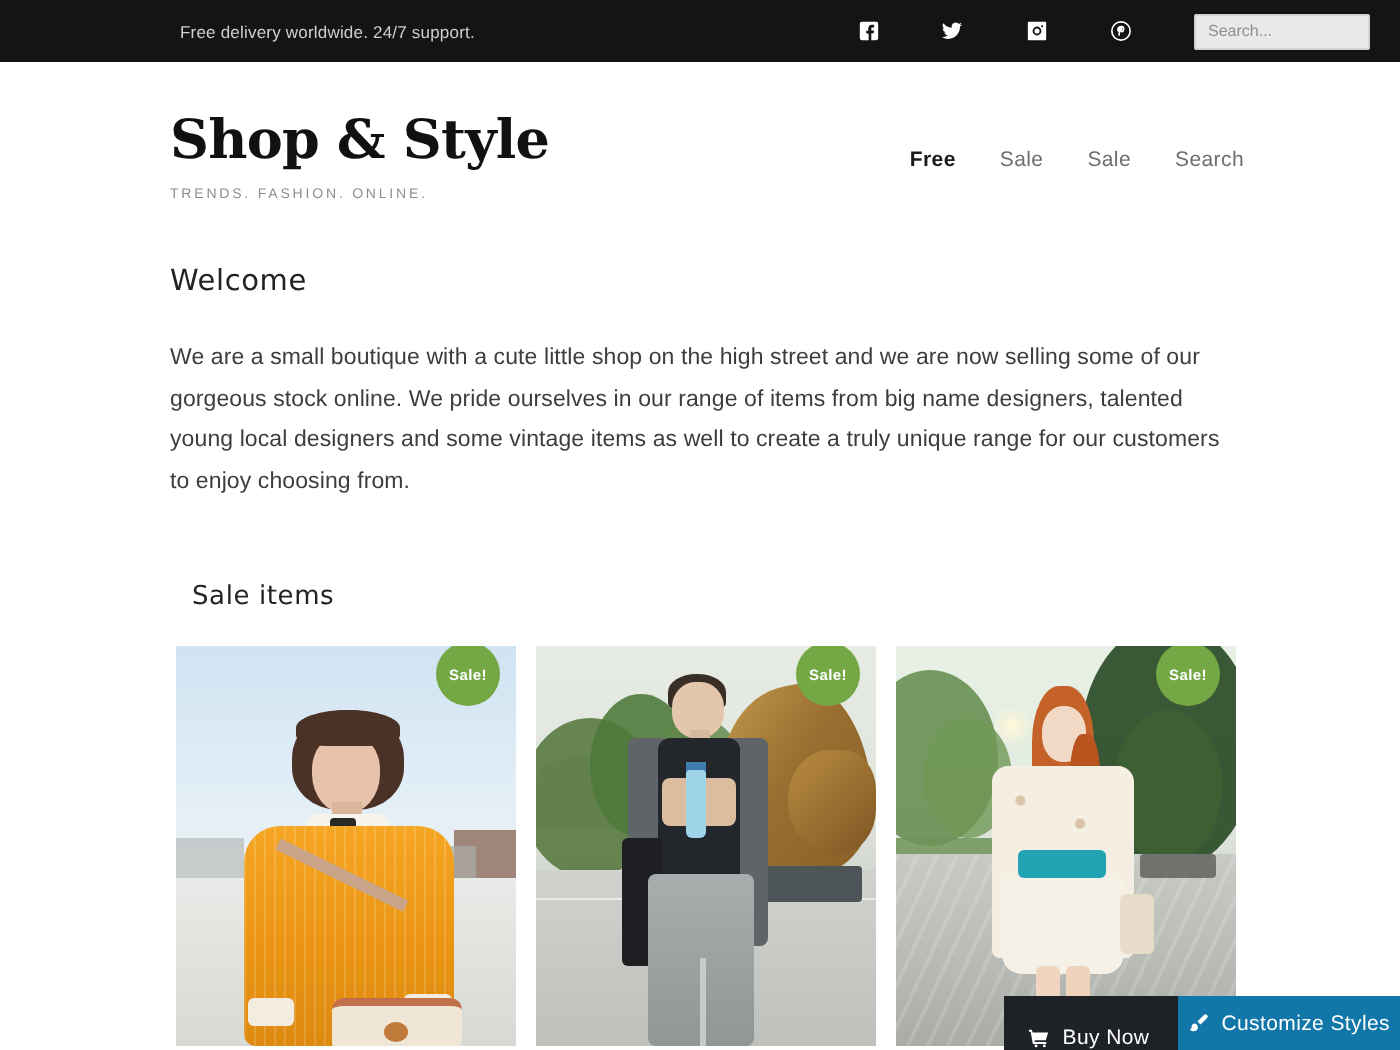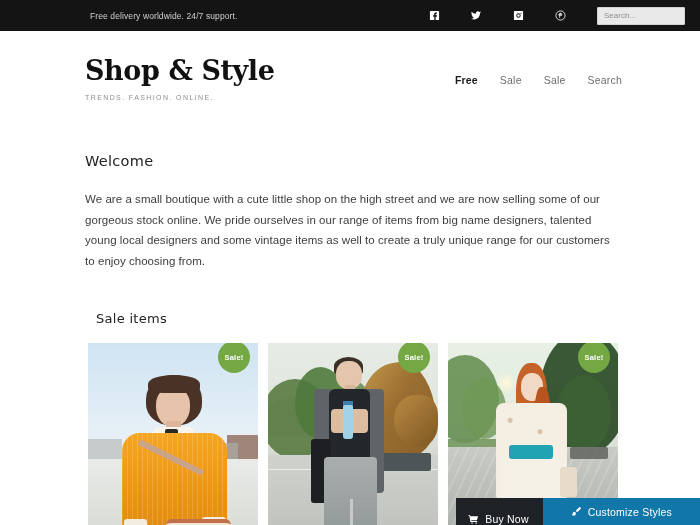--- a/index.html
+++ b/index.html
@@ -112,21 +112,21 @@
     position: relative;
     padding-left: 85px;
     padding-right: 80px;
   }
   .section-title {
     font-family: "DejaVu Sans", sans-serif;
     font-size: 14.5px;
     font-weight: 400;
     color: #232323;
     letter-spacing: 0.3px;
-    margin-top: 33px;
+    margin-top: 13px;
   }
   .intro-text {
     margin-top: 20px;
     font-size: 11.5px;
     line-height: 20.5px;
     color: #3d3d3d;
     max-width: 532px;
     letter-spacing: 0.05px;
   }
 
@@ -278,21 +278,21 @@
     letter-spacing: 0.2px;
     white-space: nowrap;
     cursor: pointer;
   }
   .customize {
     background: #1177a8;
     color: #ffffff;
     display: flex;
     align-items: center;
     gap: 6px;
-    padding: 0 28px;
+    padding: 0 5px;
     font-size: 10.5px;
     letter-spacing: 0.2px;
     white-space: nowrap;
     cursor: pointer;
   }
   .btn-icon { display: flex; align-items: center; }
 </style>
 </head>
 <body>
 

